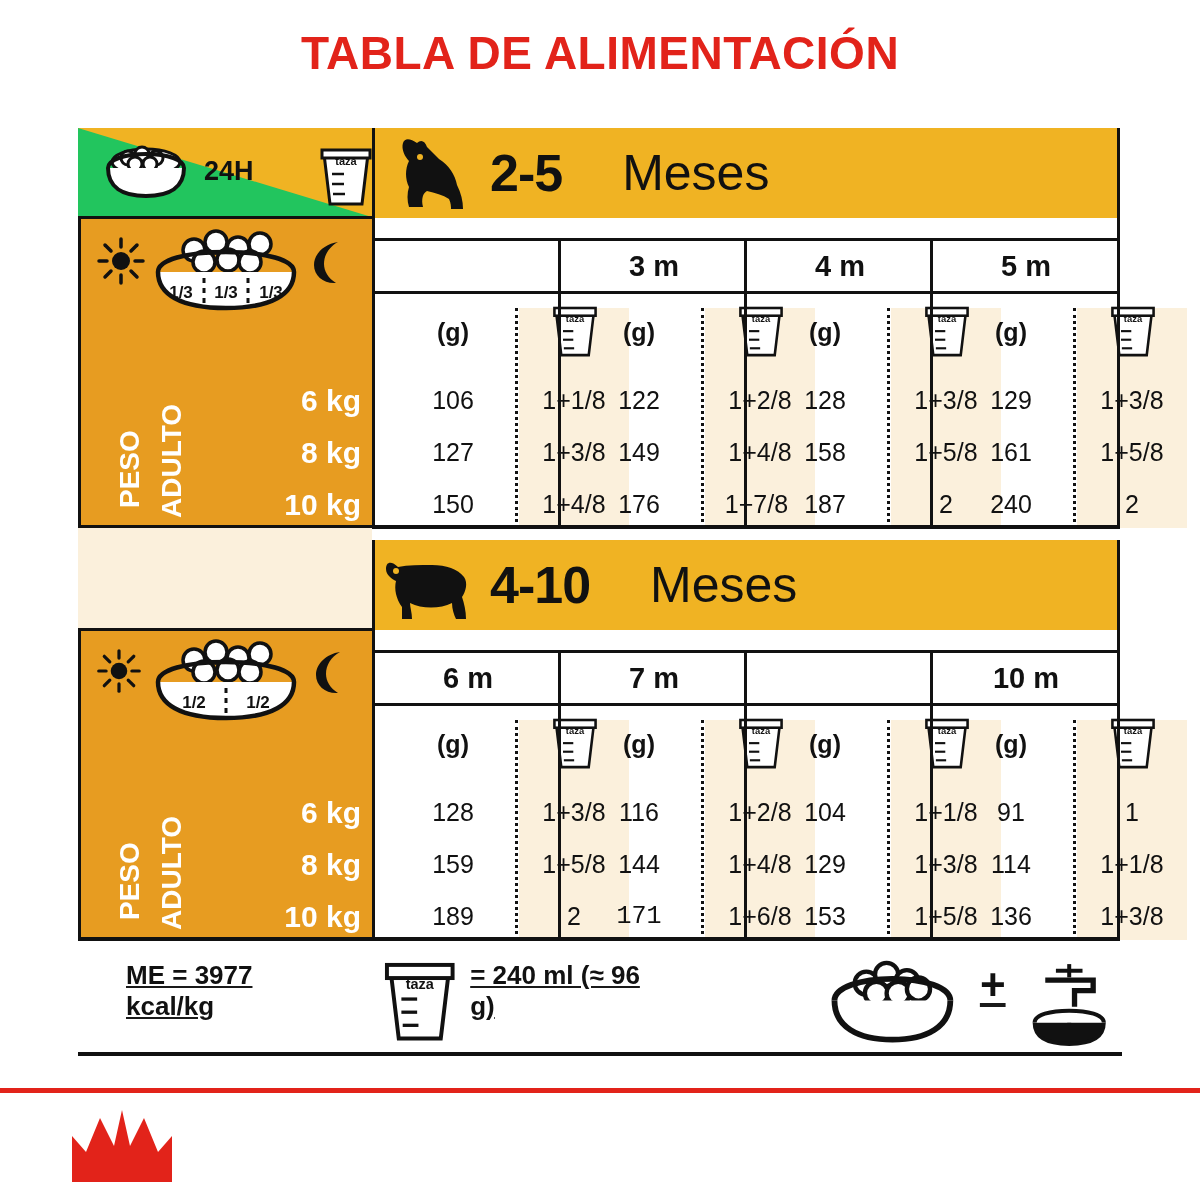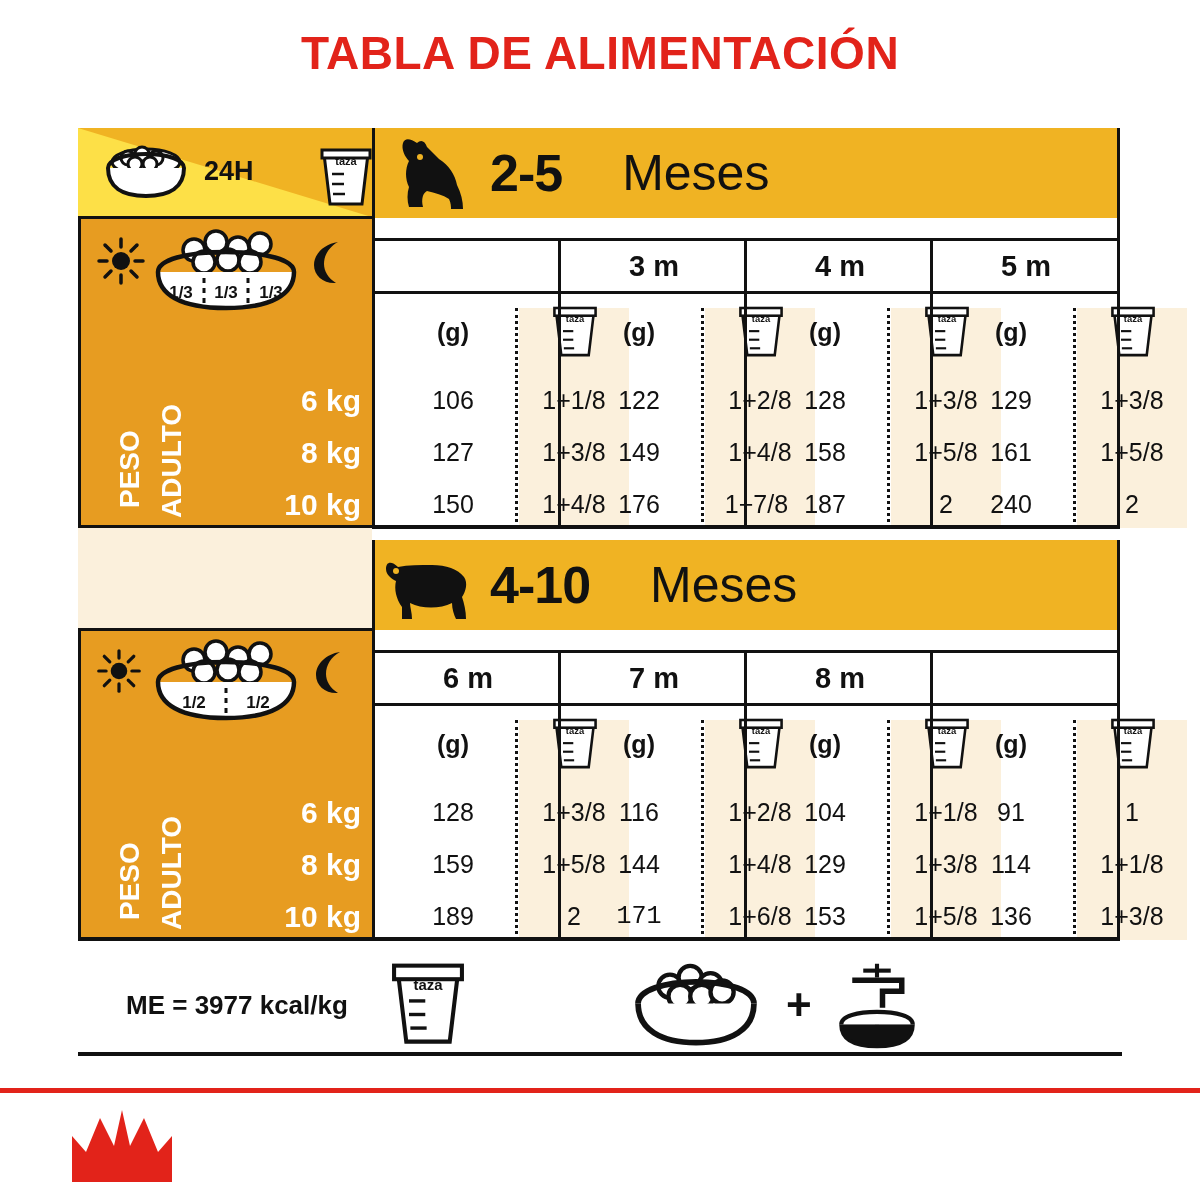--- a/index.html
+++ b/index.html
@@ -32,21 +32,21 @@
   .band .ages{
     font-size:52px;font-weight:bold;color:#111;letter-spacing:-1px;
   }
   .band .meses{
     font-size:50px;color:#111;margin-left:60px;font-weight:normal;
   }
 
   
   .corner{
     position:absolute;left:0;top:0;width:297px;height:90px;
-    background:#fde047;
+    background:#22c55e;
   }
   .corner .tri{
     position:absolute;left:0;top:0;width:0;height:0;
     border-left:297px solid transparent;
     border-top:90px solid #f0b323;
   }
   .cup-head{
     position:absolute;left:240px;top:18px;width:56px;height:62px;
   }
   .bowl24{
@@ -76,21 +76,21 @@
   .vcell{
     position:absolute;text-align:center;font-size:25px;color:#111;font-weight:normal;
   }
   .shade{position:absolute;background:#fbf0dc;}
   .vline{position:absolute;width:0;border-left:3px dotted #111;}
   .hline{position:absolute;background:#111;}
 
   
   .footer{
     position:absolute;left:78px;top:960px;width:1044px;height:90px;
-    display:flex;align-items:center;
+    display:flex;text-decoration:underline;
   }
   .me{
     font-size:26px;font-weight:bold;color:#111;margin-left:48px;
   }
   .eq{font-size:26px;font-weight:bold;color:#111;}
   .plus{font-size:44px;font-weight:bold;color:#111;margin:0 10px;}
   .rule{
     position:absolute;left:78px;top:1052px;width:1044px;height:4px;background:#111;
   }
   
@@ -335,21 +335,21 @@
     <div class="kglabel" style="top:270px;">10 kg</div>
   </div>
 
   <div class="shade" style="left:441px;top:592px;width:110px;height:220px;"></div>
   <div class="shade" style="left:627px;top:592px;width:110px;height:220px;"></div>
   <div class="shade" style="left:813px;top:592px;width:110px;height:220px;"></div>
   <div class="shade" style="left:999px;top:592px;width:110px;height:220px;"></div>
 
   <div class="mcell" style="left:297px;top:534px;width:186px;">6 m</div>
   <div class="mcell" style="left:483px;top:534px;width:186px;">7 m</div>
-  <div class="mcell" style="left:669px;top:534px;width:186px;">8 m</div>
+  <div class="mcell" style="left:855px;top:534px;width:186px;">10 m</div>
 
   <div class="hline" style="left:297px;top:522px;width:745px;height:3px;"></div>
   <div class="hline" style="left:297px;top:575px;width:745px;height:3px;"></div>
 
   <div class="gcell" style="left:330px;top:602px;width:90px;">(g)</div>
   <div class="gcell" style="left:516px;top:602px;width:90px;">(g)</div>
   <div class="gcell" style="left:702px;top:602px;width:90px;">(g)</div>
   <div class="gcell" style="left:888px;top:602px;width:90px;">(g)</div>
 
   <svg style="position:absolute;left:473px;top:588px;" width="48" height="56" viewBox="0 0 56 62">
@@ -430,20 +430,21 @@
 <div class="footer">
   <div class="me">ME = 3977 kcal/kg</div>
   <svg style="margin-left:42px;" width="76" height="86" viewBox="0 0 56 62">
     <path d="M6,8 L50,8 L44,58 L12,58 Z" fill="#fff" stroke="#111" stroke-width="3"></path>
     <rect x="3" y="2" width="50" height="10" fill="#fff" stroke="#111" stroke-width="3"></rect>
     <line x1="14" y1="28" x2="26" y2="28" stroke="#111" stroke-width="2.5"></line>
     <line x1="14" y1="38" x2="26" y2="38" stroke="#111" stroke-width="2.5"></line>
     <line x1="15" y1="48" x2="27" y2="48" stroke="#111" stroke-width="2.5"></line>
     <text x="28" y="20" font-size="11" font-weight="bold" text-anchor="middle" fill="#111" font-family="Liberation Sans, sans-serif">taza</text>
   </svg>
+  <div class="eq" style="margin-left:14px;">= 240 ml (≈ 96 g)</div>
 
   <svg style="margin-left:150px;" width="160" height="84" viewBox="0 0 100 58">
     <g fill="#fff" stroke="#111" stroke-width="3">
       <circle cx="32" cy="16" r="8"></circle>
         <circle cx="46" cy="10" r="8"></circle>
         <circle cx="60" cy="15" r="8"></circle>
       <circle cx="39" cy="23" r="8"></circle>
         <circle cx="54" cy="23" r="8"></circle>
         <circle cx="68" cy="20" r="8"></circle>
     </g>

